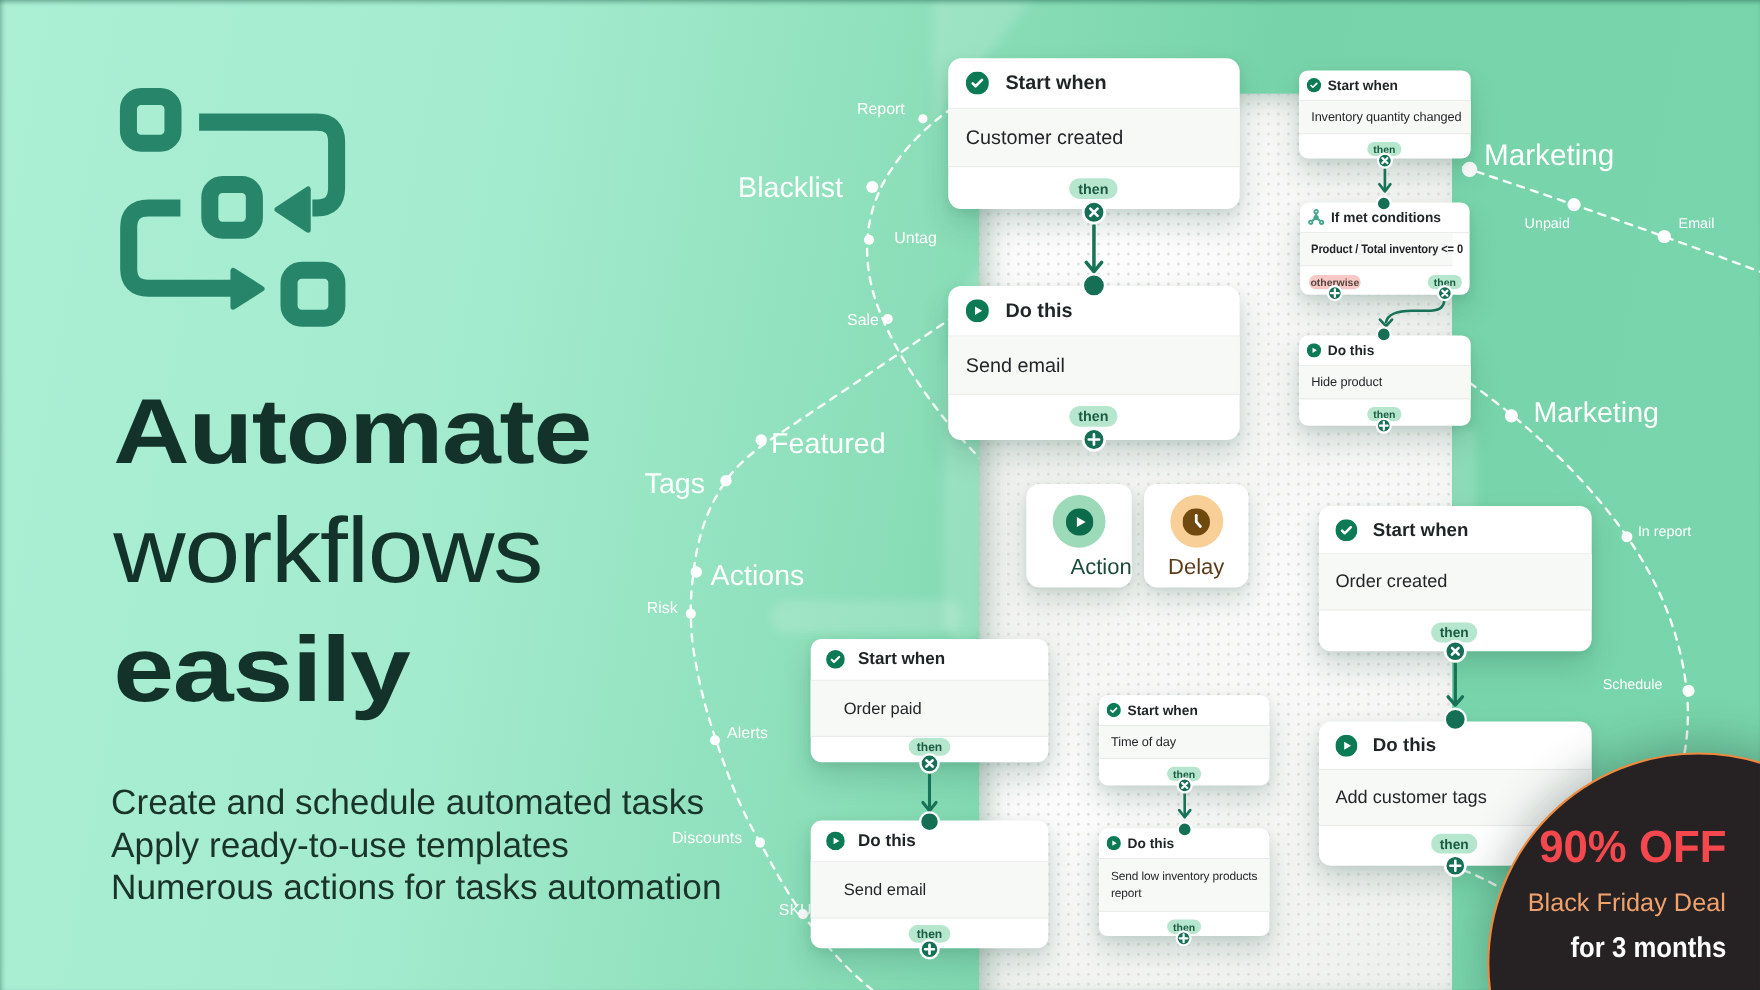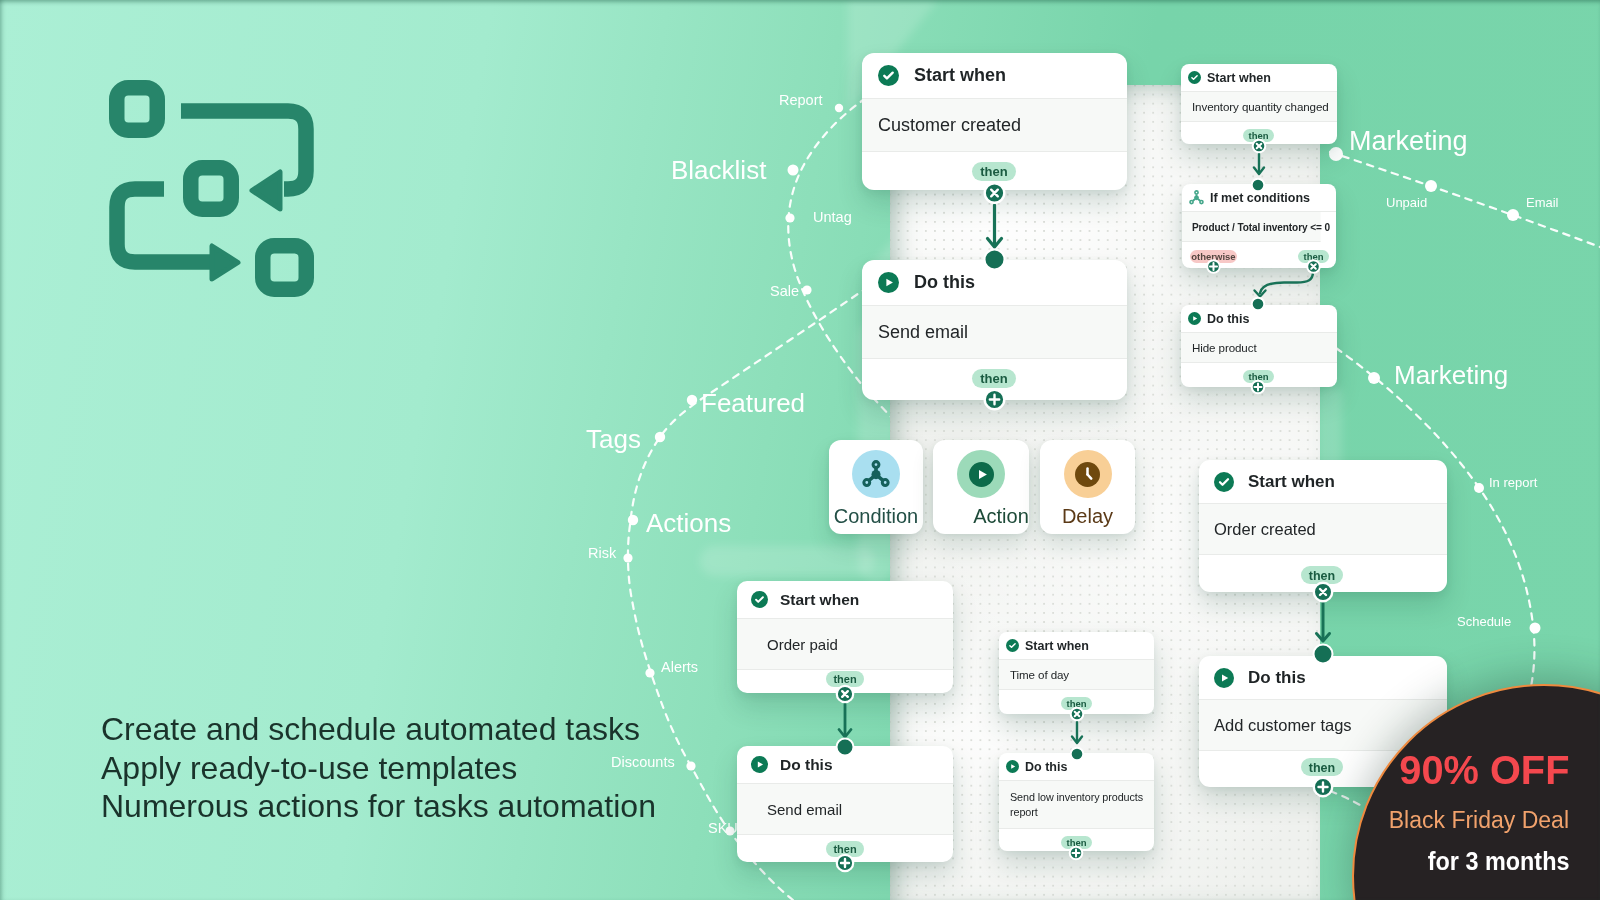--- a/index.html
+++ b/index.html
@@ -239,36 +239,20 @@
     <div class="hd">
         <svg width="20" height="20" viewBox="0 0 20 20">
           <circle cx="10" cy="10" r="10" fill="#0c7a55"></circle>
           <path d="M8 6.4v7.2L14.2 10z" fill="#fff" stroke-linejoin="round"></path>
         </svg>
         <span>Do this</span>
       </div>
     <div class="bd">Add customer tags</div>
   </div>
 
-  <div class="mini" style="left:829px;top:440px;">
-    <div class="ic" style="background:#a9dff0;">
-        <svg width="28" height="28" viewBox="0 0 24 24">
-          <g stroke="#15605b" stroke-width="2.6" fill="none">
-            <circle cx="12" cy="3.9" r="2.5"></circle>
-            <circle cx="4.1" cy="19.3" r="2.5"></circle>
-            <circle cx="19.9" cy="19.3" r="2.5"></circle>
-          </g>
-          <g stroke="#15605b" stroke-width="3.1" fill="none">
-            <path d="M12 6.6v4M6.3 17.2l3.4-2.7M17.7 17.2l-3.4-2.7"></path>
-          </g>
-          <circle cx="12" cy="12.5" r="3.9" fill="#15605b"></circle>
-        </svg>
-      </div>
-    <div class="lb" style="color:#234f46;">Condition</div>
-  </div>
   <div class="mini" style="left:933px;top:440px;width:96px;">
     <div class="ic" style="background:#9cdab9;">
         <svg width="25" height="25" viewBox="0 0 24 24">
           <circle cx="12" cy="12" r="12" fill="#0c6b4a"></circle>
           <path d="M9.6 7.6v8.8L17.2 12z" fill="#fff" stroke-linejoin="round"></path>
         </svg>
       </div>
     <div class="lb" style="color:#1d4a38;margin-left:40px;">Action</div>
   </div>
   <div class="mini" style="left:1040px;top:440px;width:95px;">
@@ -389,19 +373,24 @@
       <rect x="167.75" y="183.75" width="43.5" height="43.5" rx="11.5"></rect>
       <path d="M86,49 H193 Q211,49 211,67 V109 Q211,127 193,127 H189"></path>
       <path d="M69,127 H40 Q22,127 22,145 V182 Q22,200 40,200 H118"></path>
     </g>
     <g fill="#27856a" stroke="#27856a" stroke-width="5" stroke-linejoin="round">
       <path d="M185,110 L185,147 L157,128.5 Z"></path>
       <path d="M117,184 L117,217 L143,200.5 Z"></path>
     </g>
   </svg>
 
+  <div id="headline">
+      <div class="hl1">Automate</div>
+      <div class="hl2">workflows</div>
+      <div class="hl3">easily</div>
+    </div>
   <div id="sub">Create and schedule automated tasks<br>Apply ready-to-use templates<br>Numerous actions for tasks automation</div>
 
   <div id="promo"></div>
   <div class="promoTxt" style="right:31px;top:750px;font-size:41px;line-height:1;font-weight:bold;color:#f4484e;transform:scaleX(.97);transform-origin:right;">90% OFF</div>
   <div class="promoTxt" style="right:31px;top:809px;font-size:23px;line-height:1;color:#f1a26c;">Black Friday Deal</div>
   <div class="promoTxt" style="right:31px;top:848px;font-size:26px;line-height:1;font-weight:bold;color:#ffffff;transform:scaleX(.9);transform-origin:right;">for 3 months</div>
 </div>
 
 </body></html>

